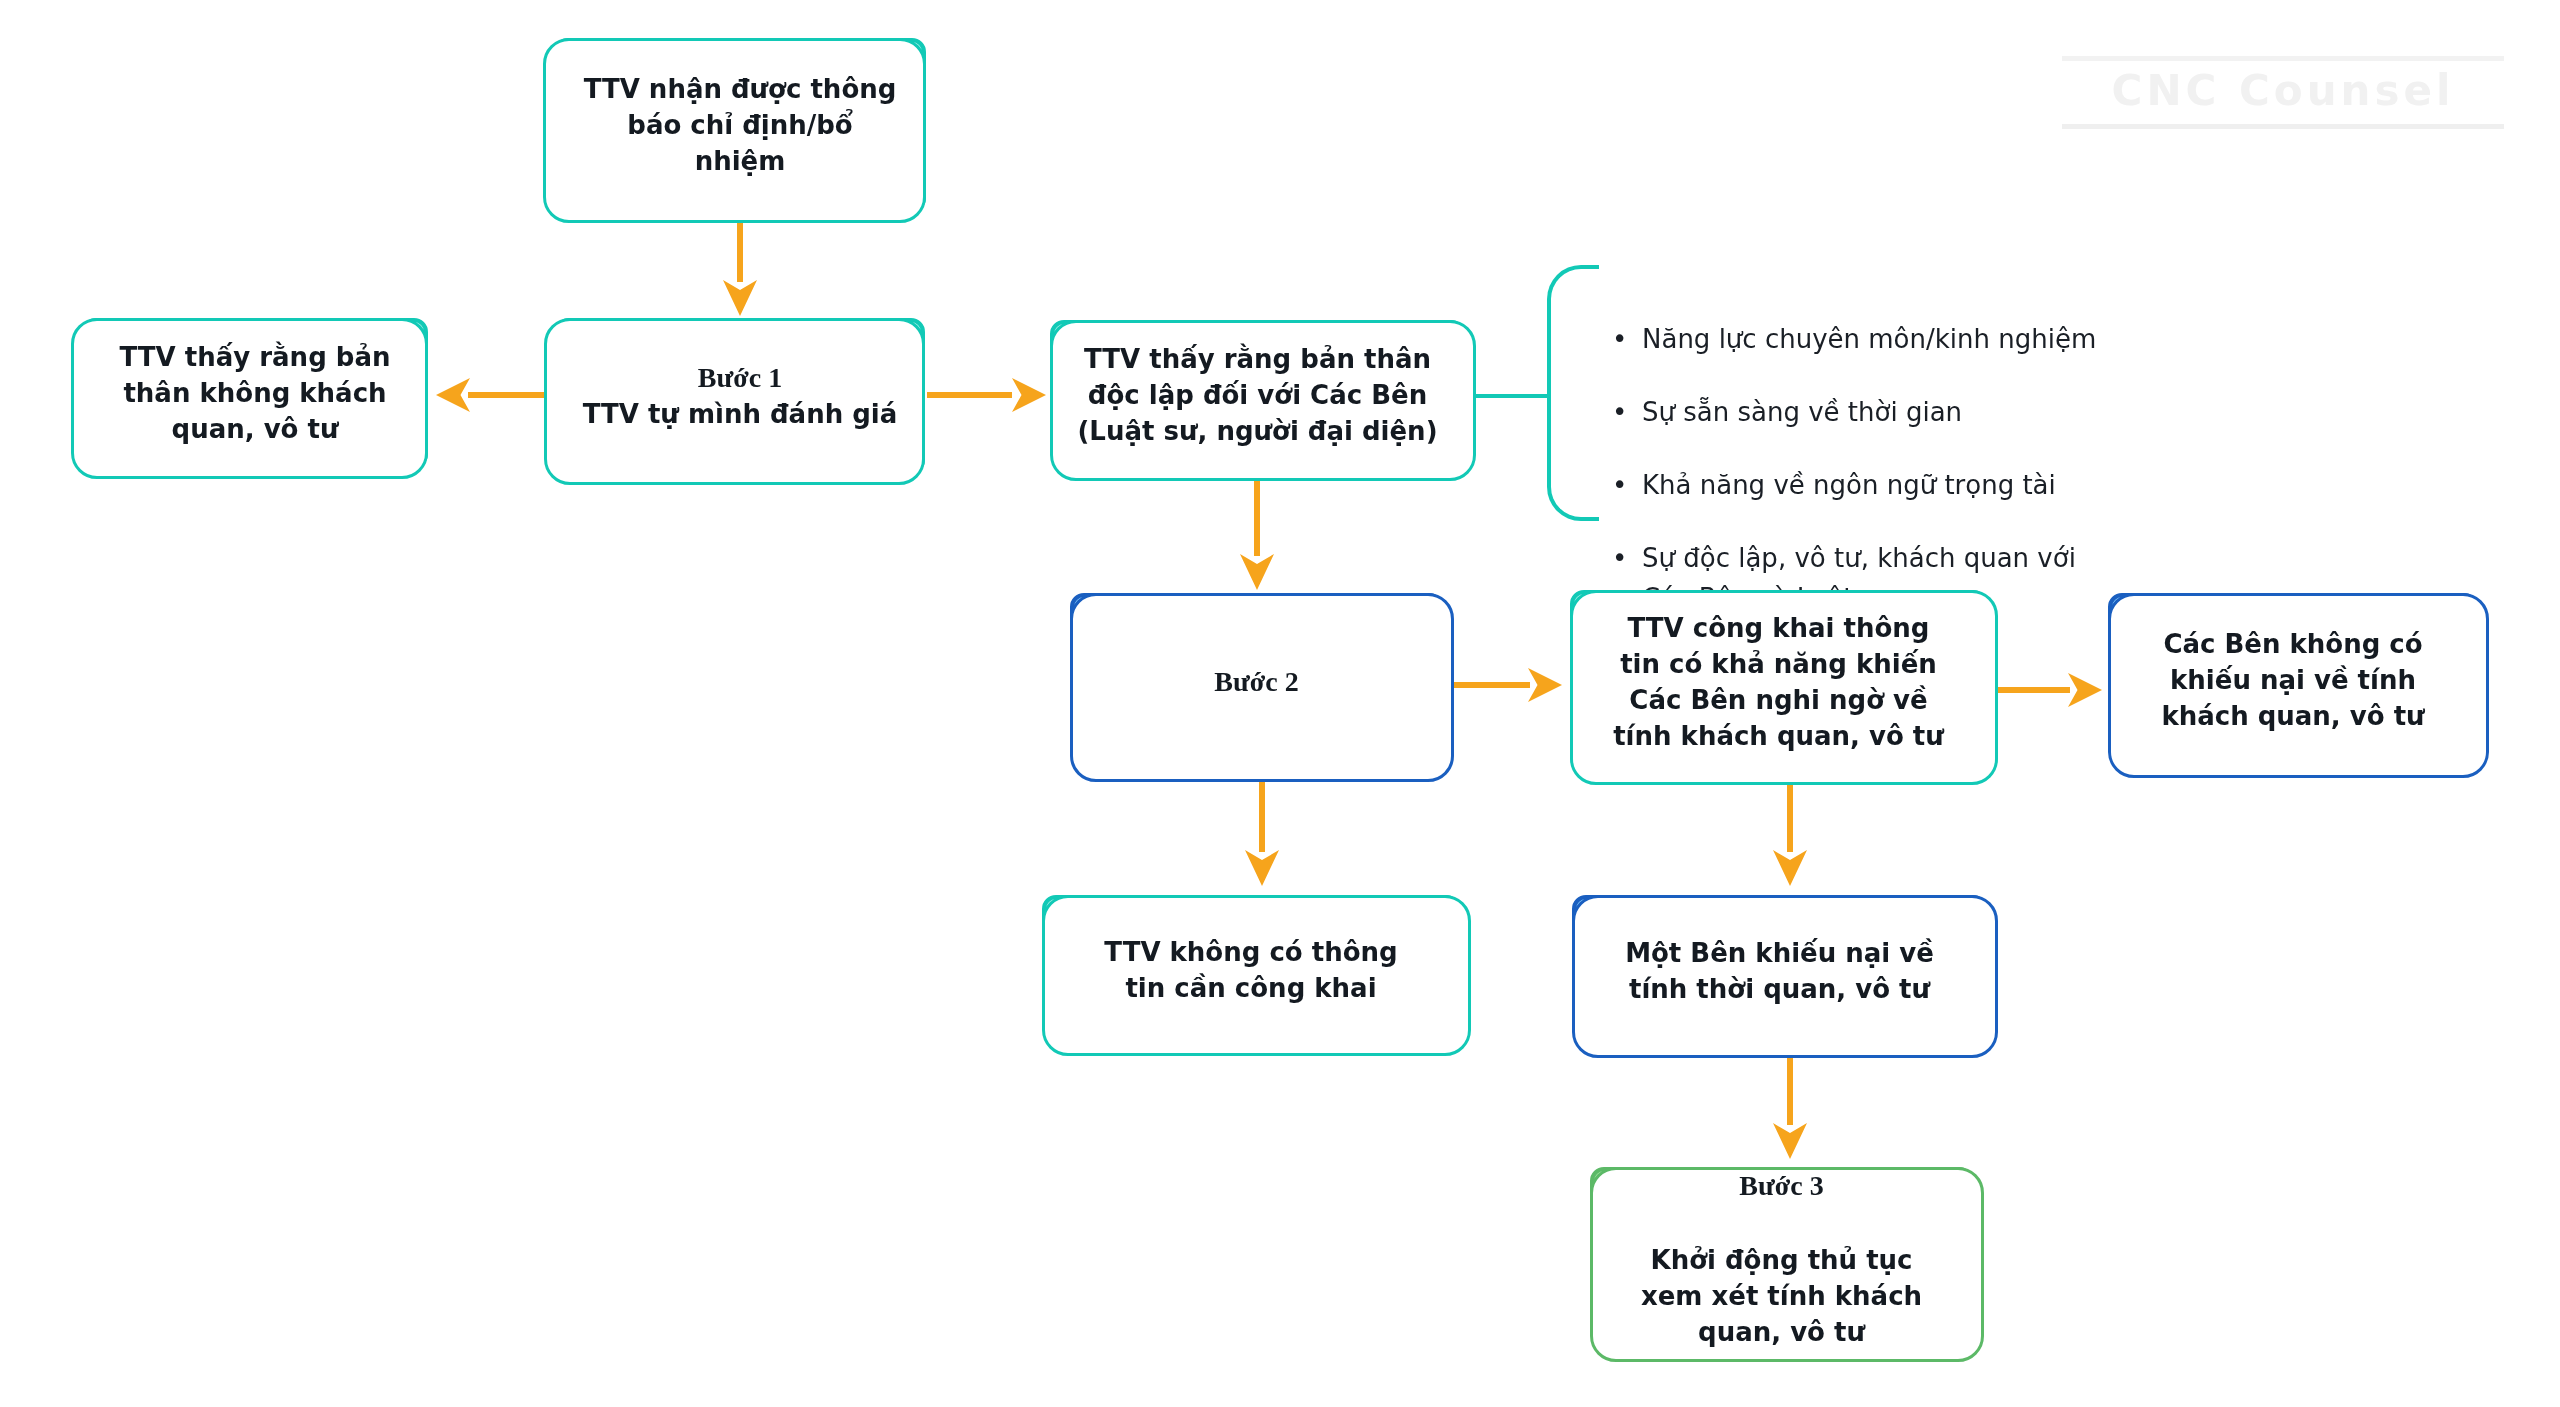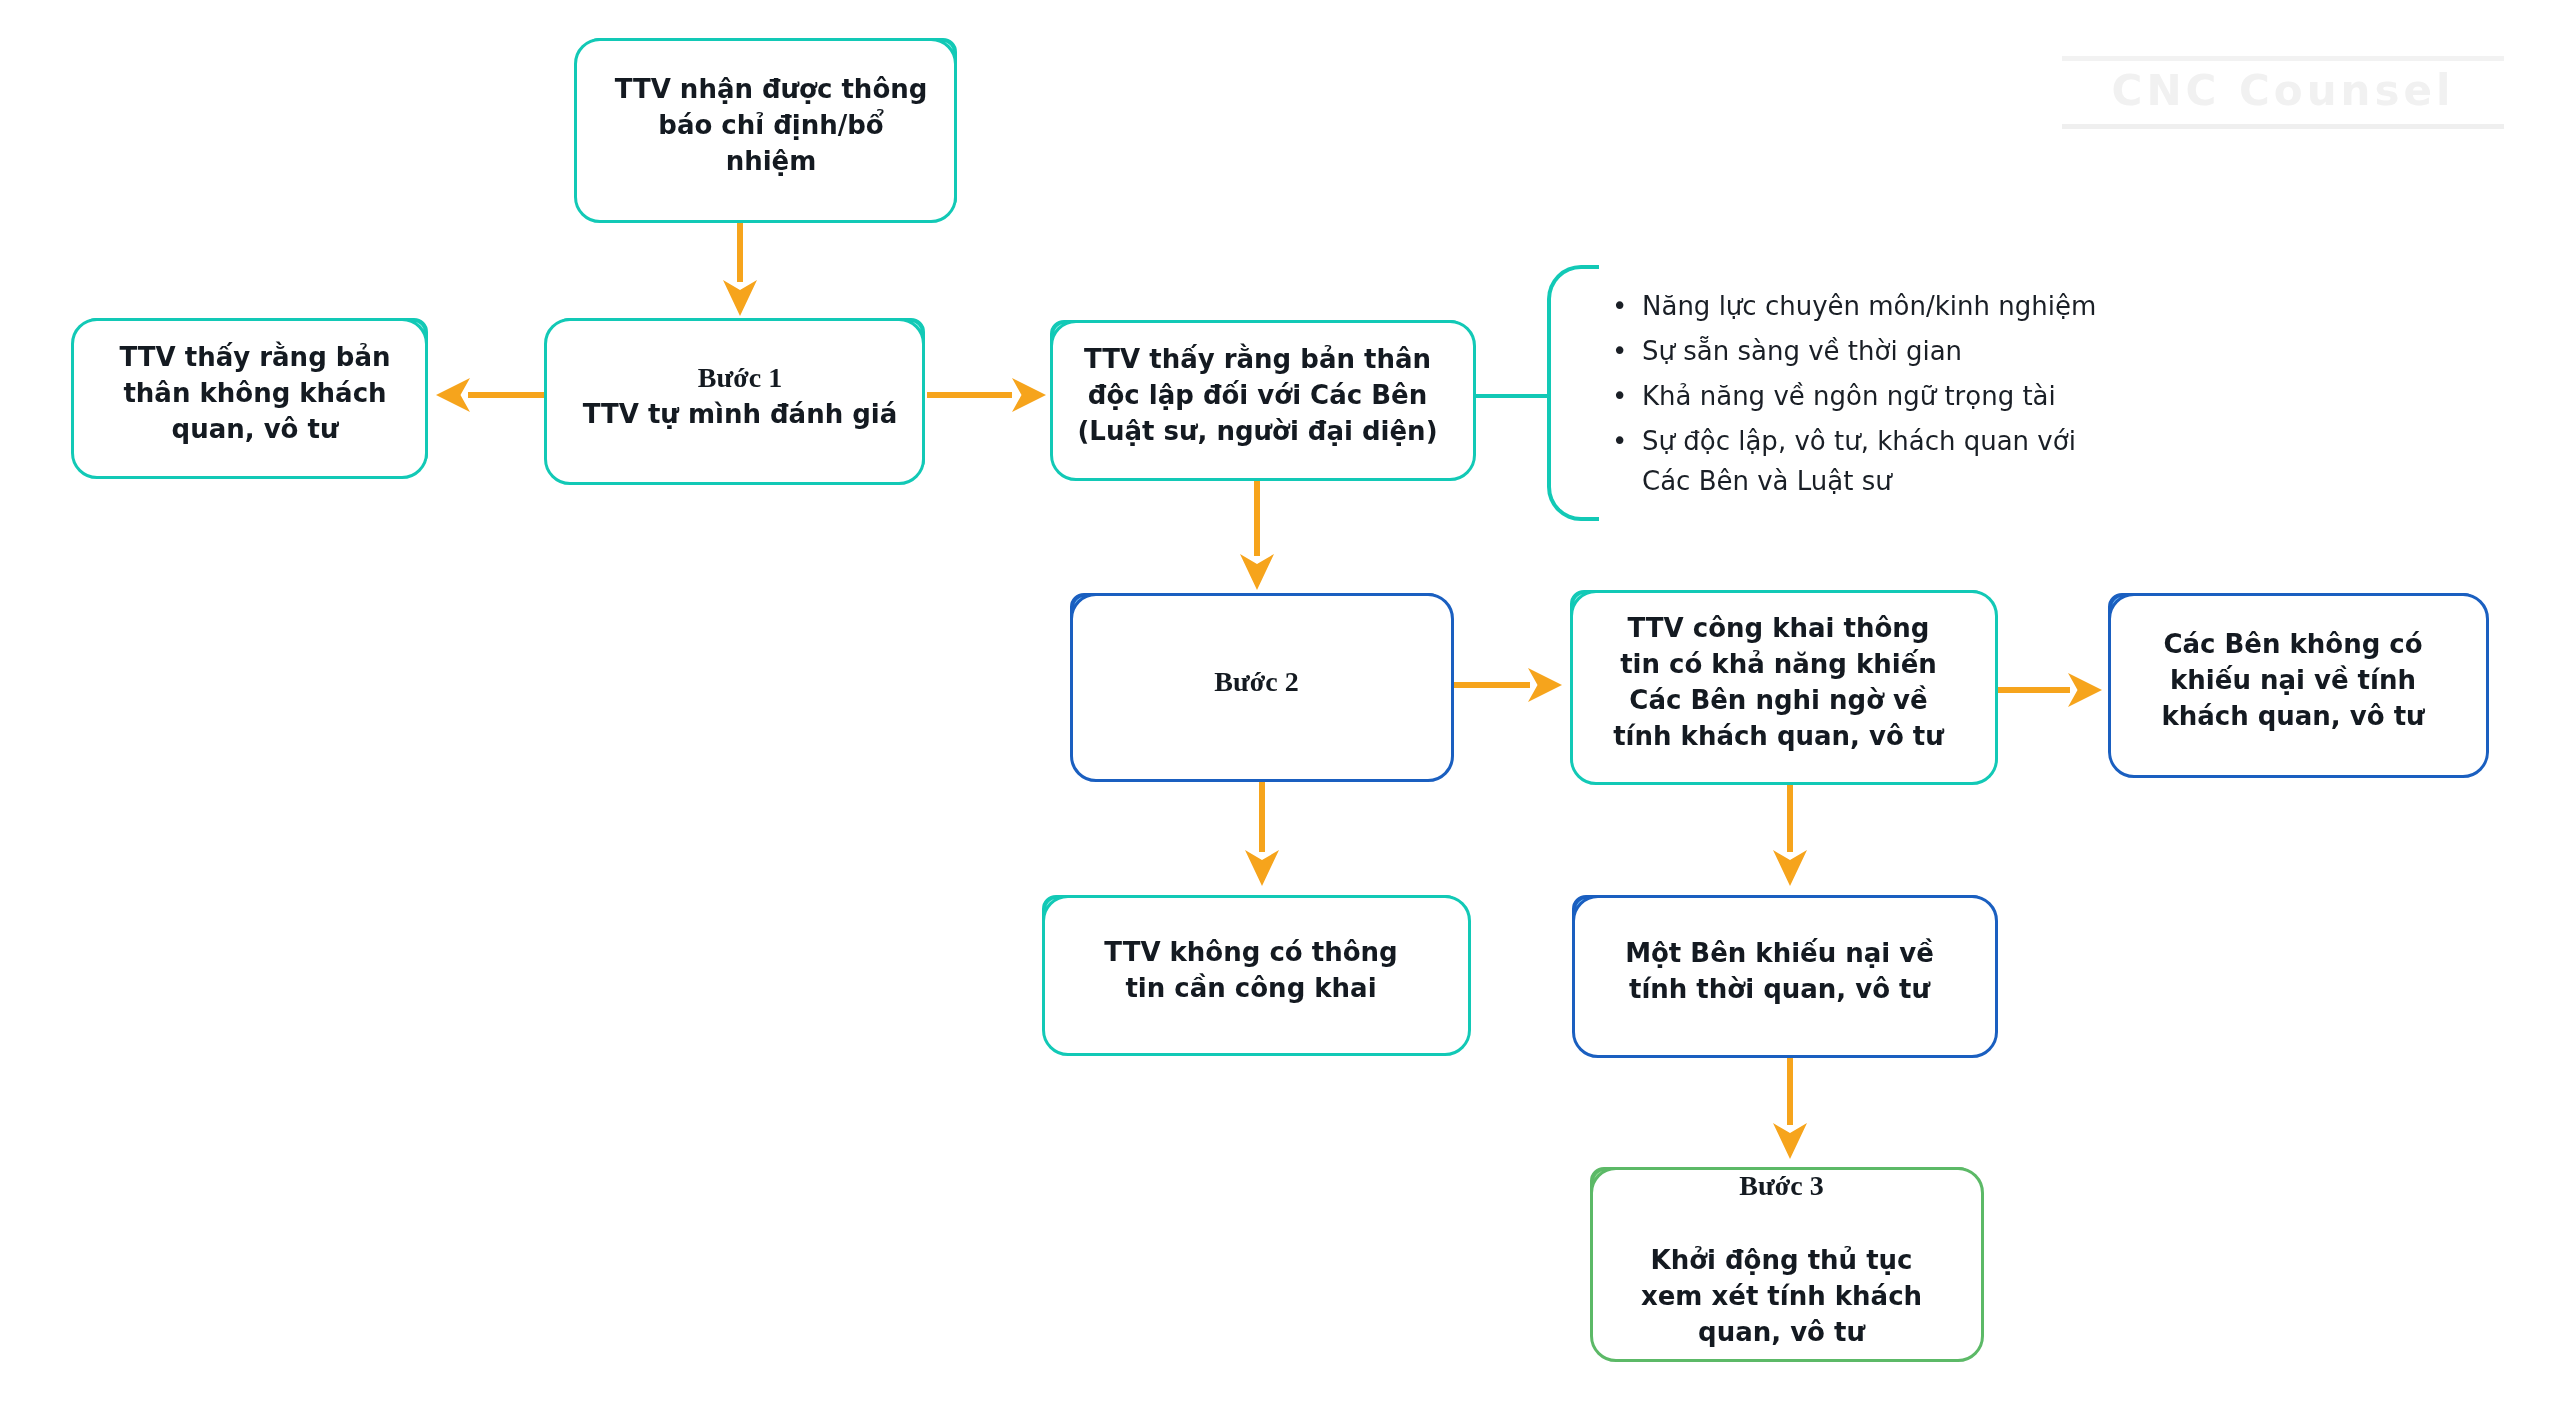--- a/index.html
+++ b/index.html
@@ -26,21 +26,21 @@
     border:3px solid; border-color:inherit; border-radius:26px;
   }
   .peek-bl::before{ inset:-4px -4px -15px -15px; }
   .peek-br::before{ inset:-4px -15px -15px -4px; }
   .teal { border-color:var(--teal-border);  background:var(--teal-fill); }
   .blue { border-color:var(--blue-border);  background:var(--blue-fill);gap:8px; }
   .green{ border-color:var(--green-border); background:var(--green-fill);gap:38px; }
   .box .body{ font-size:26px; font-weight:700; line-height:36px; white-space:pre-line; }
   .box .title{ font-size:28px; font-weight:800; line-height:36px;font-family:Liberation Serif, serif; }
 
-  #bx-notify     { left:585px;  top:38px;   width:372px; height:174px; }
+  #bx-notify     { left:554px;  top:38px;   width:372px; height:174px; }
   #bx-step1      { left:555px;  top:318px;  width:370px; height:156px; }
   #bx-notimp     { left:82px;   top:318px;  width:346px; height:150px; }
   #bx-indep      { left:1050px; top:320px;  width:415px; height:150px; }
   #bx-step2      { left:1070px; top:593px;  width:373px; height:178px; }
   #bx-disclose   { left:1570px; top:590px;  width:417px; height:184px; }
   #bx-nocomplaint{ left:2108px; top:593px;  width:370px; height:174px; }
   #bx-noinfo     { left:1042px; top:895px;  width:418px; height:150px; }
   #bx-complaint  { left:1572px; top:895px;  width:415px; height:152px; }
   #bx-step3      { left:1590px; top:1167px; width:383px; height:184px; }
 
@@ -73,21 +73,21 @@
   
   #conn{ position:absolute; left:1465px; top:394px; width:82px; height:4px; background:var(--teal-border); z-index:1;}
   #bracket{
     position:absolute; left:1547px; top:265px; width:52px; height:256px; z-index:1;
     border:4px solid var(--teal-border); border-right:none; border-radius:34px 0 0 34px;
     background:transparent; box-sizing:border-box;
   }
   #criteria{ position:absolute; left:1606px; top:286px; width:660px; }
   .crit-item{
     position:relative; padding-left:36px; margin-bottom:5px;
-    font-size:26px; line-height:40px; font-weight:500; color:#1a1f26; white-space:pre-line;
+    font-size:26px; line-height:40px; font-weight:500; color:#1a1f26; white-space:pre-line;margin-top:33px;
   }
   .crit-item::before{ content:"•"; position:absolute; left:6px; top:0; font-size:26px; line-height:40px; }
 
   
   #wm{
     position:absolute; left:2062px; top:56px; width:442px; z-index:0;
     border-top:5px solid #f2f2f2; border-bottom:5px solid #efefef;
     padding:5px 0 9px; text-align:center;
     font-size:42px; font-weight:700; letter-spacing:4px; color:#f1f1f1;
   }

